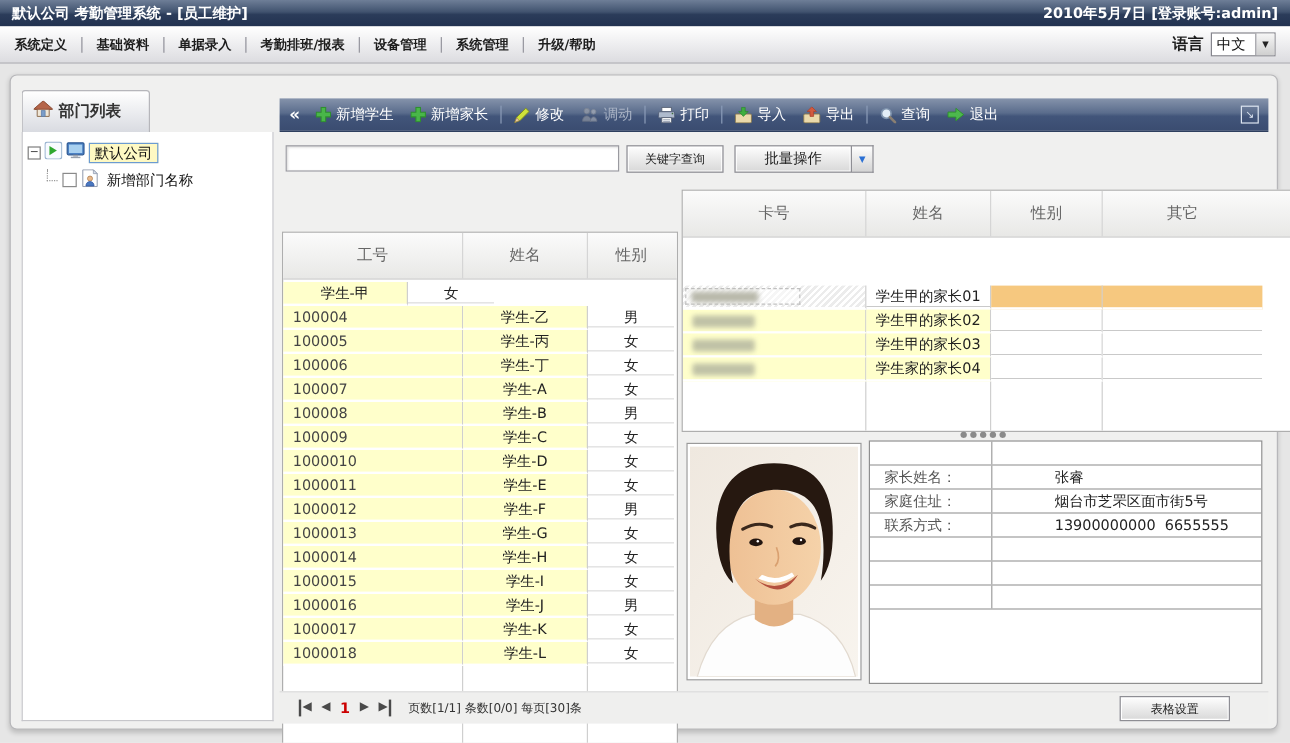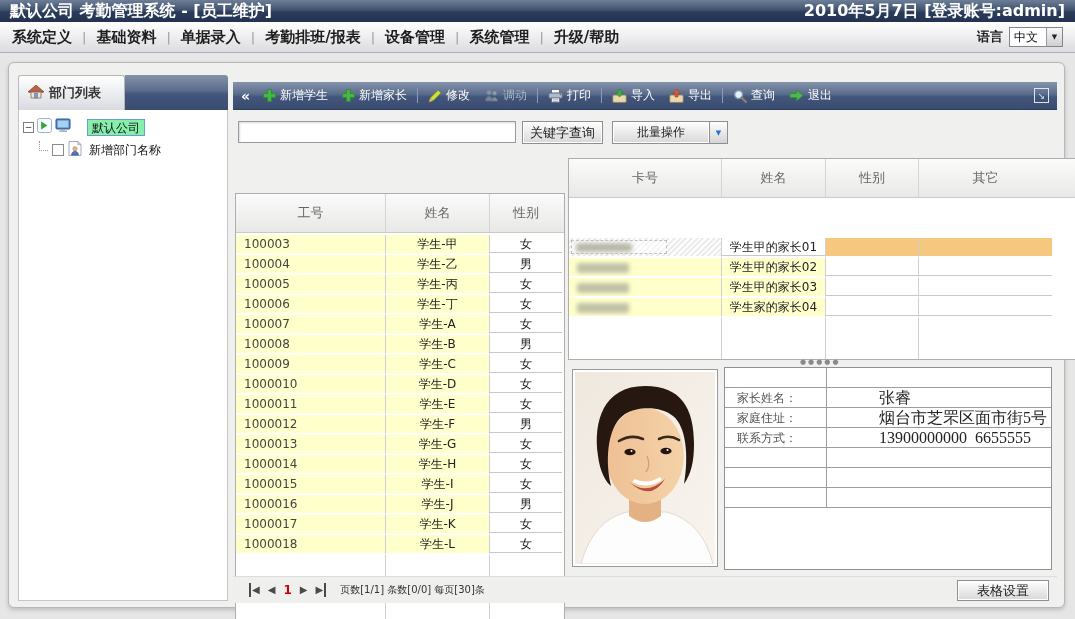--- a/index.html
+++ b/index.html
@@ -3,53 +3,53 @@
 <meta charset="utf-8">
 <style>
   * { margin:0; padding:0; box-sizing:border-box; }
   html,body { width:1075px; height:619px; }
   body { font-family:"DejaVu Sans","Liberation Sans",sans-serif; background:#e6e6e6; position:relative; overflow:hidden; }
   #app { position:absolute; left:0; top:0; width:1075px; height:619px; }
 
   
   .titlebar { position:absolute; left:0; top:0; width:1075px; height:22px;
     background:linear-gradient(180deg,#6e7e97 0%,#41536f 45%,#2b3c5a 55%,#223250 100%);
-    color:#fff; font-size:16px; font-weight:bold; display:flex; justify-content:space-between;
+    color:#fff; font-size:12px; font-weight:bold; display:flex; justify-content:space-between;
     align-items:center; padding:0 10px; }
 
   
   .menubar { position:absolute; left:0; top:22px; width:1075px; height:31px;
     background:linear-gradient(180deg,#ffffff,#dcdce0); border-bottom:1px solid #b0b0b6;
     display:flex; align-items:center; padding:0 2px; }
   #menu-items { display:flex; align-items:center; height:100%; }
-  .menu-item { padding:0 10px; font-size:15px; font-weight:bold; color:#1d1d1d; cursor:pointer; white-space:nowrap; }
+  .menu-item { padding:0 10px; font-size:11px; font-weight:bold; color:#1d1d1d; cursor:pointer; white-space:nowrap; }
   .msep { color:#9a9aa2; font-size:13px; }
   .lang { margin-left:auto; display:flex; align-items:center; gap:6px; padding-right:10px; }
   .lang-label { font-size:13px; font-weight:bold; color:#1d1d1d;margin-left:44px; }
   .lang-select { display:flex; align-items:center; border:1px solid #85858d; background:#fff; height:20px; width:54px; cursor:pointer; }
   .lang-val { flex:1; font-size:12px; padding-left:4px; color:#111; }
   .lang-btn { width:16px; height:18px; background:linear-gradient(#f6f6f6,#cfcfcf); border-left:1px solid #9a9aa0;
     font-size:7px; color:#222; display:flex; align-items:center; justify-content:center; }
 
   
   .panel { position:absolute; left:8px; top:62px; width:1057px; height:546px; background:#f0f0ef;
     border:1px solid #b7b7ba; border-radius:6px; box-shadow:0 2px 4px rgba(0,0,0,.18); }
 
   
   .left-col { position:absolute; left:9px; top:12px; width:210px; height:526px; }
-  .left-header { display:flex; height:35px; }
+  .left-header { display:flex; height:35px;flex-direction:column; }
   .dept-tab { width:107px; height:35px; display:flex; align-items:center; gap:5px; padding-left:9px;
     background:linear-gradient(#ffffff,#d9dbe1); border:1px solid #b6b6bb; border-bottom:none;
     border-radius:3px 3px 0 0; font-size:13px; font-weight:bold; color:#333; cursor:pointer; }
   .dept-fill { flex:1; background:linear-gradient(180deg,#8593ab 0%,#5a6c8c 45%,#42557a 55%,#3a4c70 100%); border-radius:0 3px 0 0; }
   .tree { background:#fff; border:1px solid #c6c6ca; border-top:none; height:491px; padding:8px 4px; font-size:12px; color:#111; }
   .tree-row1 { display:flex; align-items:center; gap:3px; }
   .minus-box { width:11px; height:11px; border:1px solid #7e7e7e; background:#fff; font-size:9px; line-height:8px;
     text-align:center; color:#333; cursor:pointer; }
-  .root-label { border:1px solid #6b9bd2; background:#86efac; padding:0 4px; height:17px; line-height:16px; cursor:pointer;margin-left:13px; }
+  .root-label { border:1px solid #6b9bd2; background:#fef9c3; padding:0 4px; height:17px; line-height:16px; cursor:pointer; }
   .tree-row2 { display:flex; align-items:center; margin-left:16px; margin-top:5px; gap:4px; }
   .connector { width:9px; height:10px; border-left:1px dotted #999; border-bottom:1px dotted #999; position:relative; top:-4px; }
   .checkbox { width:12px; height:12px; border:1px solid #8a8a8a; background:#fff; cursor:pointer; }
   .child-label { padding-left:3px; cursor:pointer; }
 
   
   .toolbar { position:absolute; left:224px; top:19px; width:824px; height:28px;
     background:linear-gradient(180deg,#8593ab 0%,#5a6c8c 45%,#42557a 55%,#3a4c70 100%);
     border-bottom:1px solid #2e3f5e; display:flex; align-items:center; padding:0 8px; }
   .collapse { color:#fff; font-size:14px; font-weight:bold; margin-right:6px; cursor:pointer; }
@@ -59,21 +59,21 @@
   .tbtn.disabled .ticon { opacity:.45; filter:grayscale(1); }
   .tsep { width:1px; height:15px; background:#8b9cb8; margin:0 3px; }
   .tspacer { flex:1; }
   .maxi { width:15px; height:15px; border:1px solid #dde5f0; color:#dde5f0; font-size:9px; display:flex;
     align-items:center; justify-content:center; cursor:pointer; }
 
   
   .search-input { position:absolute; left:229px; top:58px; width:278px; height:22px; border:1px solid #9a9aa0;
     box-shadow:inset 1px 1px 2px rgba(0,0,0,.15); font-size:12px; padding:0 4px; background:#fff; }
   .btn { background:linear-gradient(#fefefe,#d8d8d8); border:1px solid #8e8e94; box-shadow:inset 0 0 0 1px #fff;
-    font-size:13px; color:#222; display:flex; align-items:center; justify-content:center; cursor:pointer; }
+    font-size:10px; color:#222; display:flex; align-items:center; justify-content:center; cursor:pointer; }
   .kw-btn { position:absolute; left:513px; top:58px; width:81px; height:23px; }
   .batch { position:absolute; left:603px; top:58px; width:116px; height:23px; display:flex; }
   .batch-main { flex:1; background:linear-gradient(#fefefe,#d8d8d8); border:1px solid #8e8e94; box-shadow:inset 0 0 0 1px #fff;
     font-size:12px; color:#222; display:flex; align-items:center; justify-content:center; cursor:pointer; }
   .batch-arrow { width:18px; background:linear-gradient(#fefefe,#d4d4d4); border:1px solid #8e8e94; border-left:none;
     display:flex; align-items:center; justify-content:center; font-size:7px; color:#2a6fd4; cursor:pointer; }
 
   
   .tbl { position:absolute; background:#fff; border:1px solid #aeaeae; display:flex; flex-direction:column; overflow:hidden; }
   .tbl-left { left:226px; top:95px; width:330px; height:516px;margin-top:35px; }
@@ -103,32 +103,32 @@
   .blob2 { width:52px; height:10px; background:#c0c2a6; filter:blur(2px); margin:5px 0 0 8px; border-radius:2px; }
 
   
   .detail { position:absolute; left:559px; top:302px; width:489px; height:207px; }
   .splitter-dots { position:absolute; left:232px; top:-7px; color:#8a8a8a; font-size:7px; letter-spacing:2px; }
   .photo-frame { position:absolute; left:4px; top:4px; width:146px; height:198px; background:#fff; border:1px solid #9a9a9a; padding:2px; }
   .dtable { position:absolute; left:156px; top:2px; width:328px; height:203px; background:#fff; border:1px solid #8f8f8f;
     display:flex; flex-direction:column; }
   .drow { display:flex; height:20px; border-bottom:1px solid #9d9d9d; flex:none;gap:44px; }
   .dlabel { width:102px; border-right:1px solid #9d9d9d; color:#555; padding-left:12px; line-height:20px; font-size:12px; }
-  .dvalue { flex:1; padding-left:8px; line-height:20px; font-size:16px; color:#222; white-space:pre; overflow:hidden;font-family:Liberation Serif, serif; }
+  .dvalue { flex:1; padding-left:8px; line-height:20px; font-size:12px; color:#222; white-space:pre; overflow:hidden; }
   .drow-big { flex:1; border-bottom:none; }
 
   
   .pagination { position:absolute; left:224px; top:513px; width:824px; height:27px; background:#efefee;
     border-top:1px solid #dcdcdc; display:flex; align-items:center; padding-left:16px; }
   .pg { color:#4a4a4a; font-size:10px; margin-right:8px; cursor:pointer; line-height:14px; }
   .pg-first { border-left:2px solid #4a4a4a; padding-left:1px; }
   .pg-last  { border-right:2px solid #4a4a4a; padding-right:1px; }
   .pg-num { color:#cc0000; font-size:12px; font-weight:bold; margin-right:8px; cursor:pointer; }
   .pg-info { font-size:10px; color:#333; margin-left:6px; }
-  .settings-btn { position:absolute; right:8px; top:3px; width:92px; height:21px; }
+  .settings-btn { position:absolute; right:32px; top:3px; width:92px; height:21px; }
 </style>
 </head>
 <body>
 
 <div id="app">
 
   <div class="titlebar">
     <span>默认公司 考勤管理系统 - [员工维护]</span>
     <span>2010年5月7日 [登录账号:admin]</span>
   </div>
@@ -305,21 +305,20 @@
     </div>
 
     <div class="tbl tbl-left">
       <div class="thead" id="students-head">
           <div class="th lw0">工号</div>
           <div class="th lw1">姓名</div>
           <div class="th lw2">性别</div>
         </div>
       <div class="tbody" id="students-body">
           <div class="tr">
-            <div class="td yellow left-pad lw0">100003</div>
             <div class="td yellow center lw1">学生-甲</div>
             <div class="td white center lw2">女</div>
           </div>
           <div class="tr">
             <div class="td yellow left-pad lw0">100004</div>
             <div class="td yellow center lw1">学生-乙</div>
             <div class="td white center lw2">男</div>
           </div>
           <div class="tr">
             <div class="td yellow left-pad lw0">100005</div>

